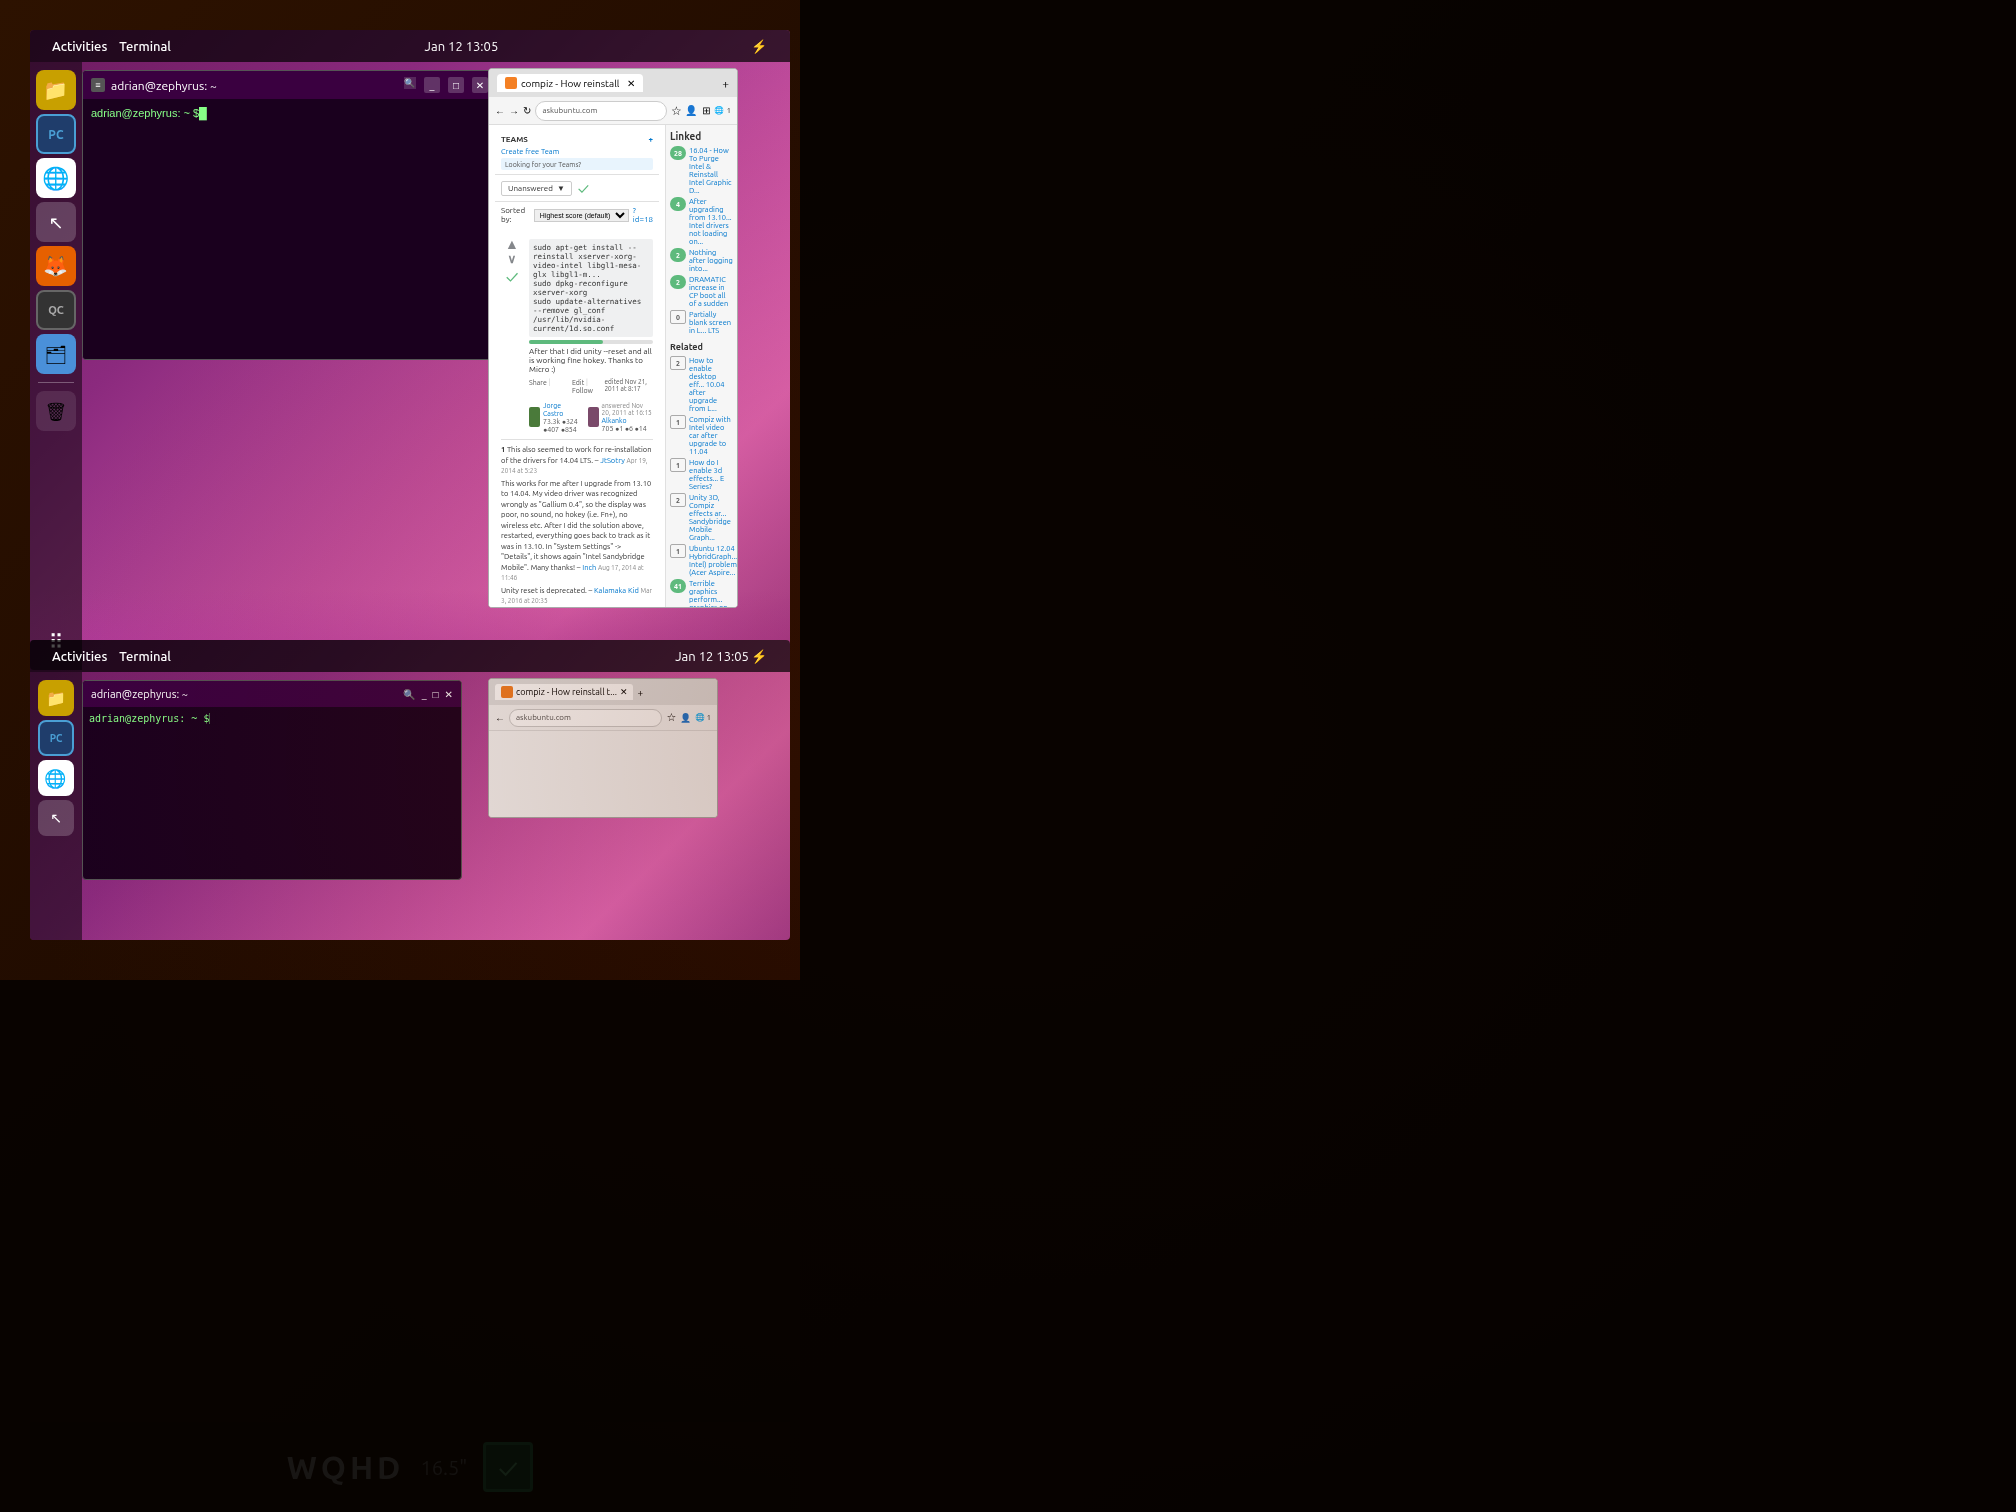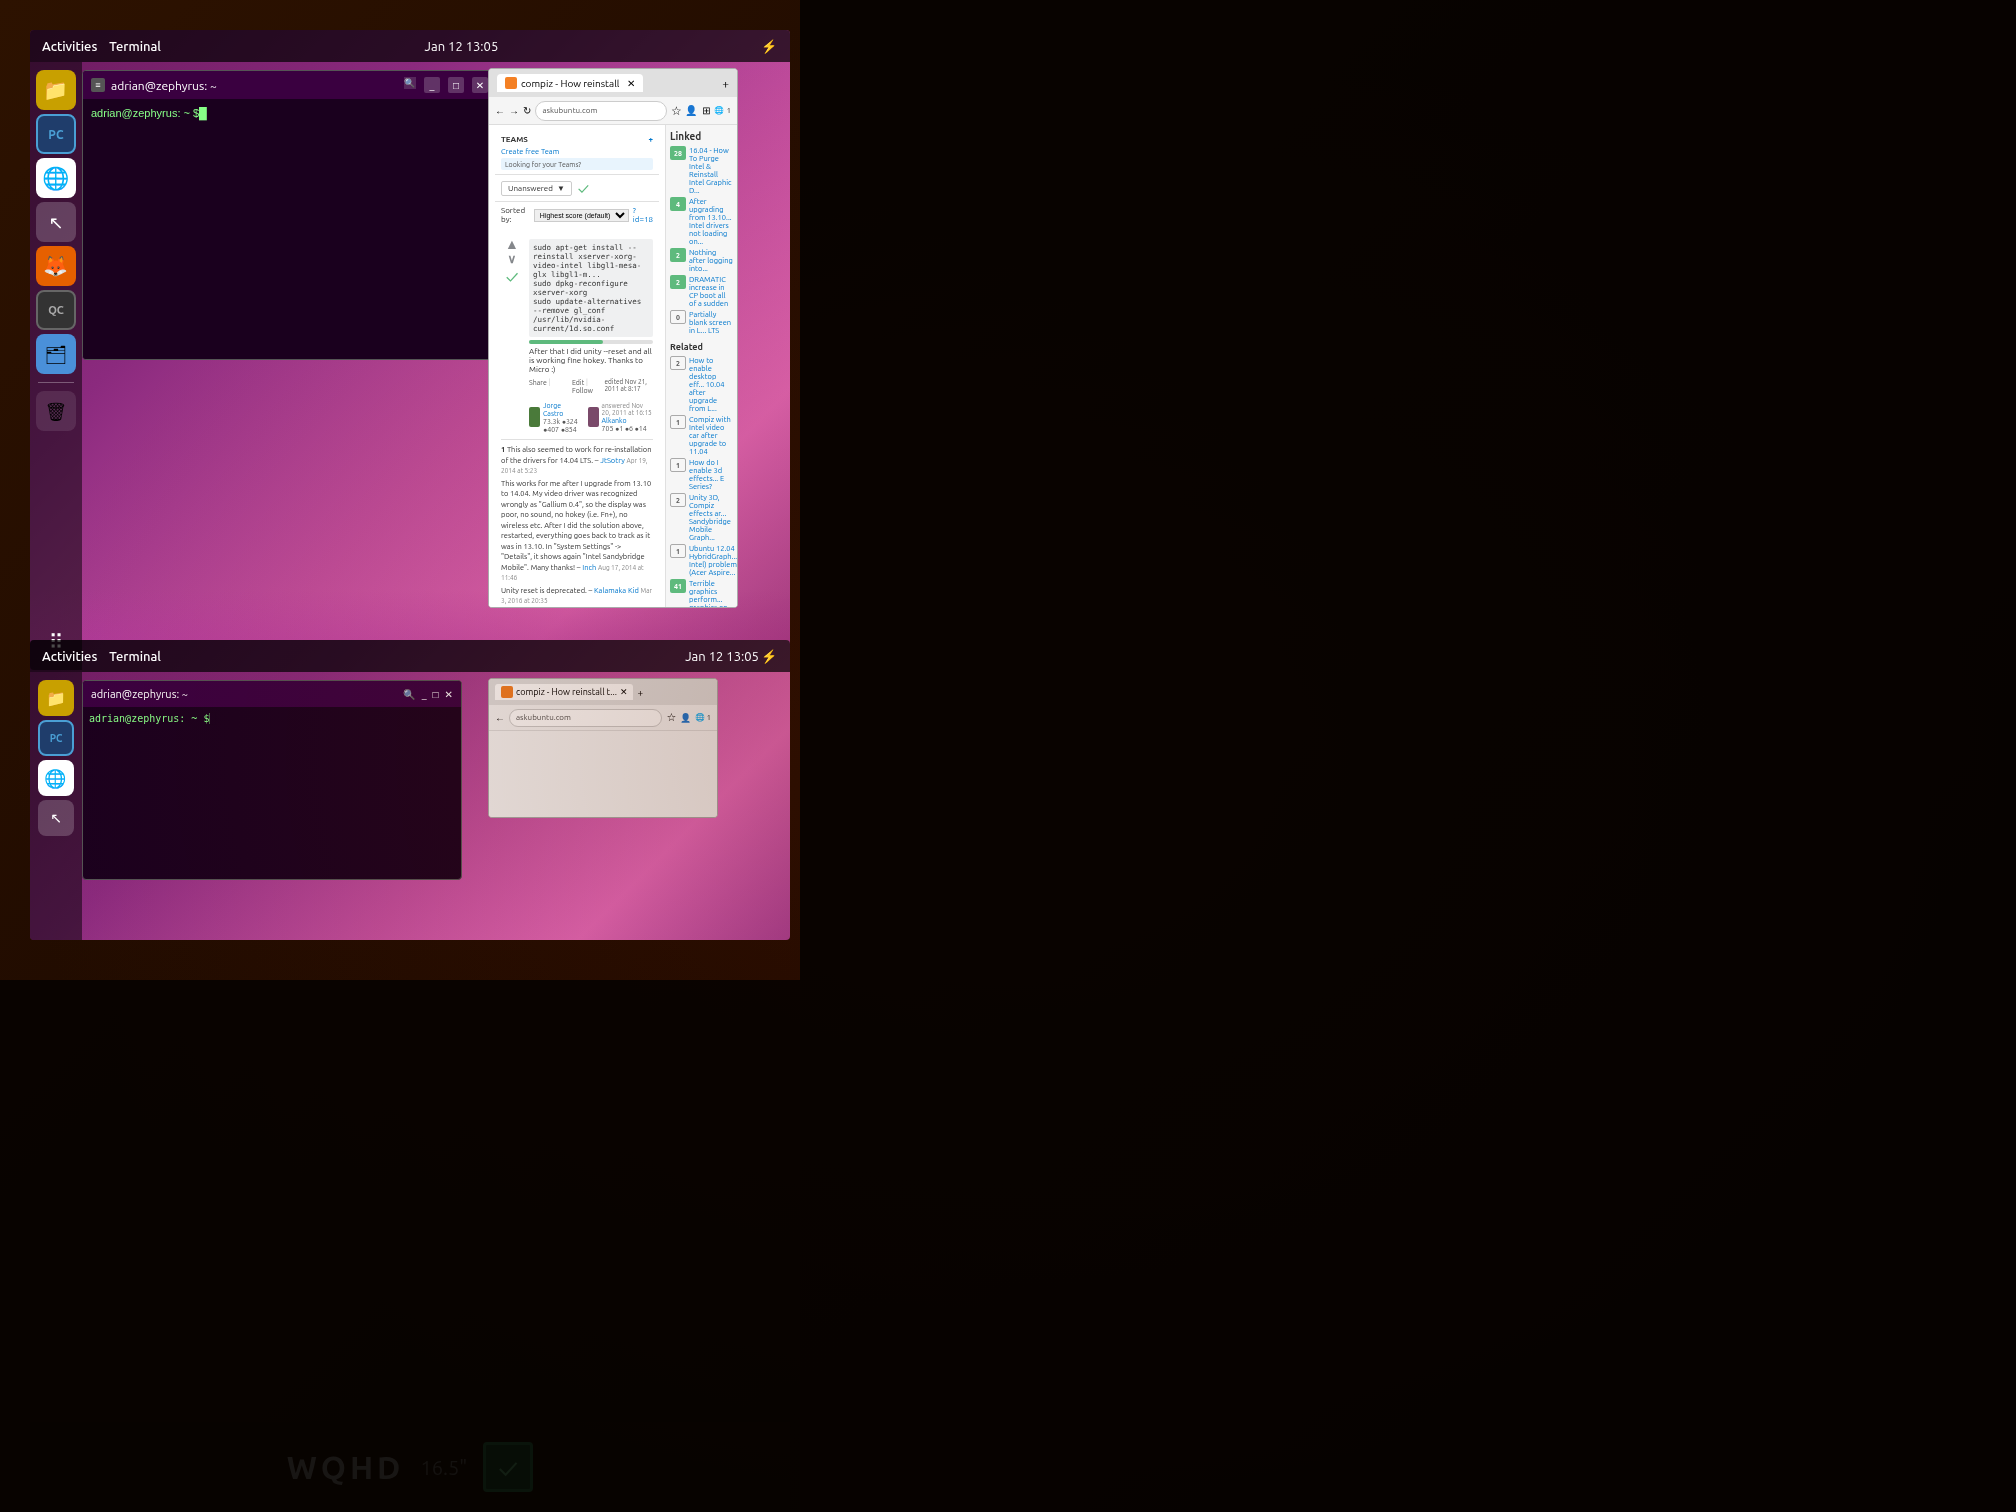--- a/index.html
+++ b/index.html
@@ -39,21 +39,21 @@
     .gnome-topbar {
       position: absolute;
       top: 0;
       left: 0;
       width: 100%;
       height: 32px;
       background: rgba(0,0,0,0.7);
       display: flex;
       align-items: center;
       justify-content: space-between;
-      padding: 0 12px;
+      padding: 0 22px;
       z-index: 100;
     }
 
     .topbar-left {
       display: flex;
       align-items: center;
       gap: 12px;
     }
 
     .topbar-left span {
@@ -302,20 +302,21 @@
     }
 
     .sidebar-score.neutral {
       background: transparent;
       border: 1px solid #aaa;
       color: #555;
     }
 
     .sidebar-score.positive-big {
       background: #5eba7d;
+      border-radius: 7px;
     }
 
     .answer-section {
       font-size: 8px;
       color: #333;
     }
 
     .answer-filter {
       display: flex;
       align-items: center;

